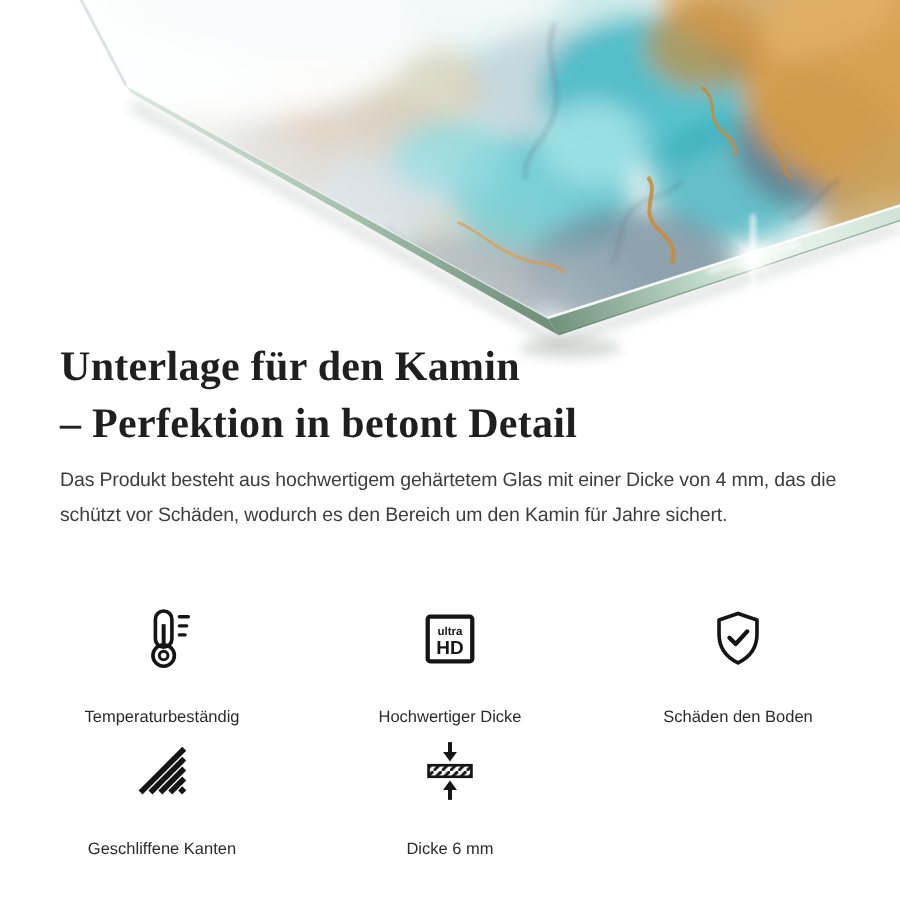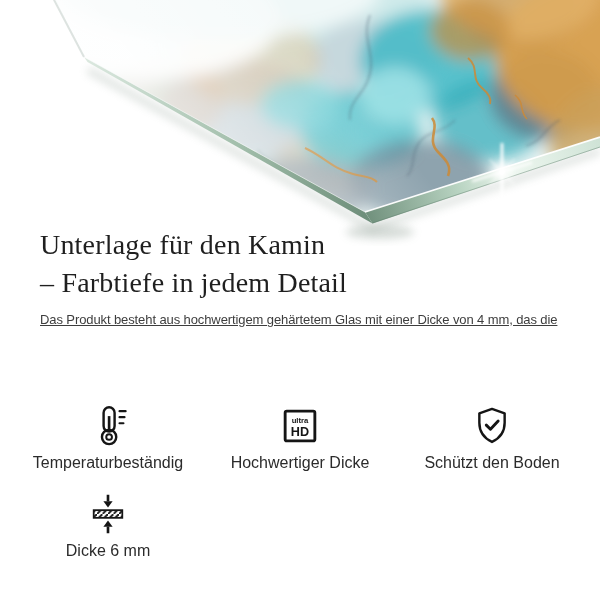--- a/index.html
+++ b/index.html
@@ -5,39 +5,38 @@
   html,body{margin:0;padding:0;}
   body{
     width:600px;height:600px;position:relative;background:#ffffff;
     font-family:"Liberation Sans","DejaVu Sans",sans-serif;overflow:hidden;
   }
   .hero{position:absolute;top:0;left:0;width:600px;height:252px;}
   .hero svg{display:block;}
   h1{
     position:absolute;left:40px;top:226px;margin:0;
     font-family:"Liberation Serif","DejaVu Serif",serif;
-    font-weight:400;font-size:28px;line-height:38px;color:#1f1f1f;
+    font-weight:700;font-size:28px;line-height:38px;color:#1f1f1f;
     letter-spacing:0.2px;
   }
   .desc{position:absolute;left:40px;top:309px;width:548px;}
   .desc-line{
     font-size:13px;line-height:22.5px;color:#3d3d3d;white-space:nowrap;
     letter-spacing:-0.1px;
-    text-decoration:underline;
   }
   .features{
     position:absolute;left:12px;top:398px;width:576px;
     display:grid;grid-template-columns:repeat(3,1fr);grid-auto-rows:88px;
   }
   .feature{
     display:flex;flex-direction:column;align-items:center;padding-top:6px;
   }
   .feature .icon-box{height:44px;display:flex;align-items:center;justify-content:center;}
   .feature .label{
-    margin-top:9px;font-size:16px;color:#2b2b2b;line-height:12px;text-align:center;
+    margin-top:24px;font-size:11px;color:#2b2b2b;line-height:12px;text-align:center;
   }
 </style>
 </head>
 <body>
 
 <div class="hero">
   <svg width="600" height="252" viewBox="0 0 600 252" xmlns="http://www.w3.org/2000/svg">
     <defs>
       <clipPath id="panelClip">
         <path d="M52 -8 L84 57 L365 212 L600 137 L600 -8 Z"></path>
@@ -135,25 +134,26 @@
         <path d="M490 160 L514 184" stroke-width="1.1" opacity="0.65"></path>
         <path d="M490 184 L514 160" stroke-width="1.1" opacity="0.65"></path>
       </g>
       <circle cx="502" cy="172" r="2.6" fill="#ffffff"></circle>
     </g>
   </svg>
 </div>
 
 <h1>
   <span>Unterlage für den Kamin</span><br>
-  <span>– Farbtiefe in jedem Detail</span>
+  <span>– Perfektion in betont Detail</span>
 </h1>
 
 <div class="desc">
   <div class="desc-line">Das Produkt besteht aus hochwertigem gehärtetem Glas mit einer Dicke von 4 mm, das die</div>
+  <div class="desc-line">schützt vor Schäden, wodurch es den Bereich um den Kamin für Jahre sichert.</div>
 </div>
 
 <div class="features">
 
   <div class="feature">
     <div class="icon-box">
       <svg width="44" height="44" viewBox="0 0 40 40">
         <g fill="none" stroke="#151515" stroke-width="2.2">
           <rect x="16" y="3" width="10" height="22" rx="5"></rect>
           <circle cx="21" cy="30" r="6.5"></circle>
@@ -181,24 +181,38 @@
     <div class="label">Hochwertiger Dicke</div>
   </div>
 
   <div class="feature">
     <div class="icon-box">
       <svg width="44" height="44" viewBox="0 0 40 40">
         <path d="M20 4.5 L31.5 8.5 L31.5 17 C31.5 25.5 26.8 31.2 20 34.5 C13.2 31.2 8.5 25.5 8.5 17 L8.5 8.5 Z" fill="none" stroke="#151515" stroke-width="2.2" stroke-linejoin="round"></path>
         <path d="M14.8 19.2 L18.6 23 L25.6 15.4" fill="none" stroke="#151515" stroke-width="2.6" stroke-linecap="round" stroke-linejoin="round"></path>
       </svg>
     </div>
-    <div class="label">Schützt den Boden</div>
-  </div>
-
-
+    <div class="label">Schäden den Boden</div>
+  </div>
+
+
+  <div class="feature">
+    <div class="icon-box">
+      <svg width="44" height="44" viewBox="0 0 40 40">
+        <g stroke="#151515" stroke-width="3.4" stroke-linecap="butt">
+          <path d="M7 33 L33.5 6.5"></path>
+          <path d="M13 33 L33.5 12.5"></path>
+          <path d="M19 33 L33.5 18.5"></path>
+          <path d="M25 33 L33.5 24.5"></path>
+          <path d="M31 33 L33.5 30.5"></path>
+        </g>
+      </svg>
+    </div>
+    <div class="label">Geschliffene Kanten</div>
+  </div>
 
   <div class="feature">
     <div class="icon-box">
       <svg width="44" height="44" viewBox="0 0 40 40">
         <defs>
           <pattern id="hatch" width="5" height="5" patternUnits="userSpaceOnUse">
             <path d="M-1 6 L6 -1" stroke="#151515" stroke-width="1.8"></path>
           </pattern>
         </defs>
         <rect x="7" y="16.5" width="26" height="7" fill="url(#hatch)" stroke="#151515" stroke-width="1.6"></rect>

